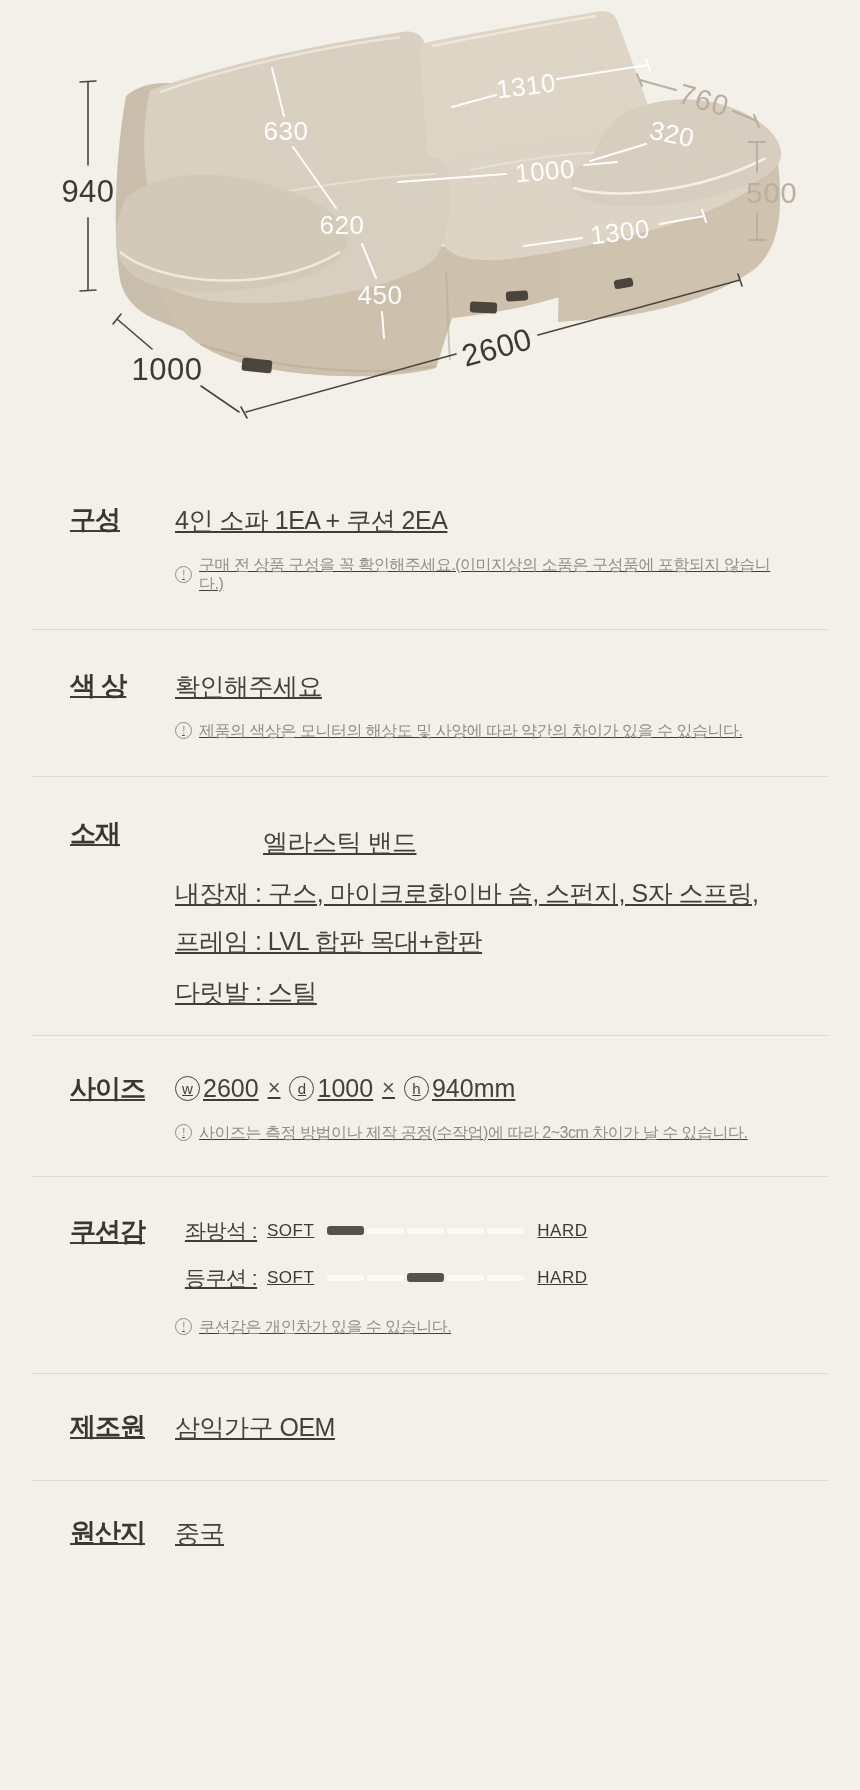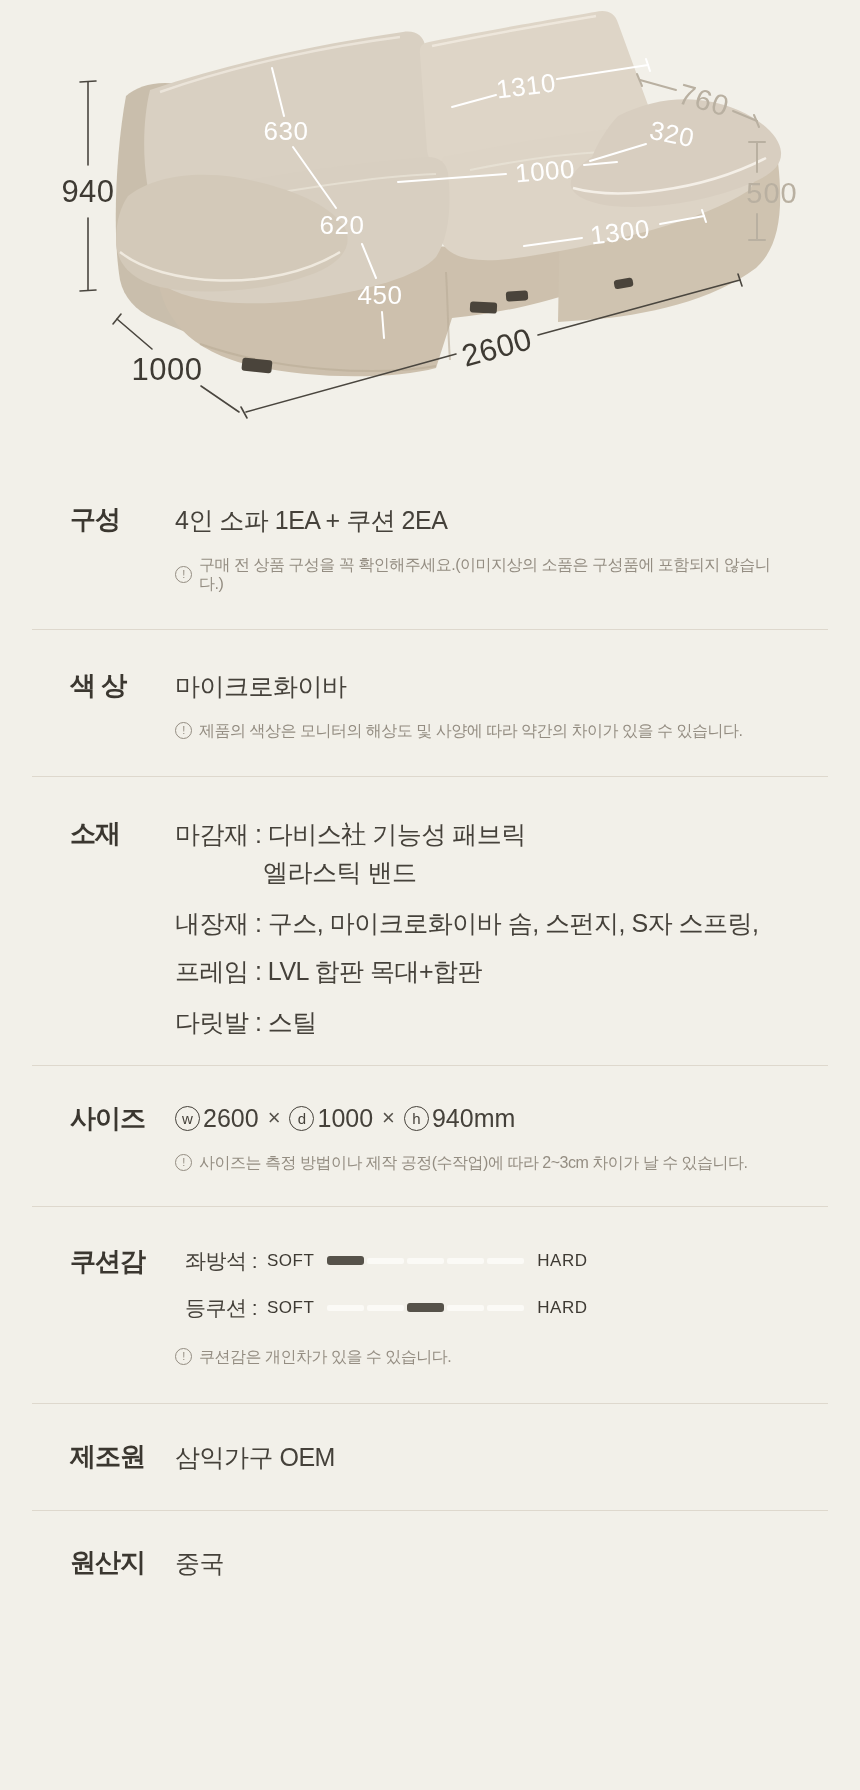--- a/index.html
+++ b/index.html
@@ -12,21 +12,21 @@
   }
   .sofa-figure{display:block;width:860px;height:460px;}
 
   .dim-dark{fill:#3e3a33;font-size:31px;font-weight:500;letter-spacing:0.5px;}
   .dim-white{fill:#ffffff;font-size:26px;font-weight:400;letter-spacing:0.5px;}
   .dim-gray{fill:#b9b0a1;font-size:29px;font-weight:400;letter-spacing:1px;}
   .ln-dark{stroke:#4a463f;stroke-width:1.6;fill:none;stroke-linecap:round;}
   .ln-white{stroke:#ffffff;stroke-width:2;fill:none;stroke-linecap:round;}
   .ln-gray{stroke:#b9b0a1;stroke-width:2;fill:none;stroke-linecap:round;}
 
-  .specs{padding:0 70px;}
+  .specs{padding:0 70px;text-decoration:underline;}
   .spec-row{display:flex;align-items:flex-start;}
   .spec-label{
     width:105px;flex:none;
     font-size:26px;font-weight:700;color:#3b3730;
     letter-spacing:-1px;line-height:1.15;
   }
   .spec-body{flex:1;min-width:0;}
   .spec-value{font-size:25px;font-weight:400;color:#45413a;letter-spacing:-0.5px;line-height:1.2;}
   .spec-note{display:flex;align-items:center;gap:7px;margin-top:20px;
     font-size:16px;color:#948d82;letter-spacing:-0.5px;line-height:1.2;}
@@ -197,33 +197,32 @@
         <span class="note-icon">!</span>
         <span>구매 전 상품 구성을 꼭 확인해주세요.(이미지상의 소품은 구성품에 포함되지 않습니다.)</span>
       </div>
     </div>
   </div>
   <div class="divider"></div>
 
   <div class="spec-row r2">
     <div class="spec-label">색 상</div>
     <div class="spec-body">
-      <div class="spec-value">마이크로화이바</div>
+      <div class="spec-value">확인해주세요</div>
       <div class="spec-note">
         <span class="note-icon">!</span>
         <span>제품의 색상은 모니터의 해상도 및 사양에 따라 약간의 차이가 있을 수 있습니다.</span>
       </div>
     </div>
   </div>
   <div class="divider"></div>
 
   <div class="spec-row r3">
     <div class="spec-label">소재</div>
     <div class="spec-body">
-      <div class="mat-line">마감재 : 다비스社 기능성 패브릭</div>
       <div class="mat-line cont">엘라스틱 밴드</div>
       <div class="mat-line">내장재 : 구스, 마이크로화이바 솜, 스펀지, S자 스프링,</div>
       <div class="mat-line after-cont">프레임 : LVL 합판 목대+합판</div>
       <div class="mat-line">다릿발 : 스틸</div>
     </div>
   </div>
   <div class="divider"></div>
 
   <div class="spec-row r4">
     <div class="spec-label">사이즈</div>

